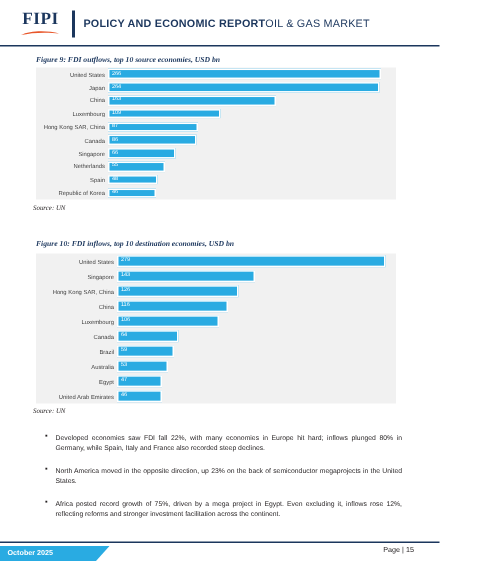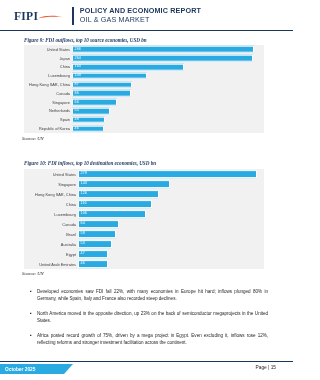--- a/index.html
+++ b/index.html
@@ -6,28 +6,28 @@
   body{
     width:293px;height:380px;background:#ffffff;
     font-family:"Liberation Sans",sans-serif;
     color:#231f20;overflow:hidden;position:relative;
   }
   .page{width:293px;height:380px;position:relative;box-sizing:border-box;}
 
   
   .header{position:absolute;left:0;top:0;width:293px;height:33px;}
   .hdr-inner{position:absolute;left:14px;top:7px;display:flex;align-items:center;}
-  .logo{display:flex;flex-direction:row;align-items:center;margin-right:6px;}
+  .logo{display:flex;flex-direction:column;align-items:center;margin-right:6px;}
   .logo-word{
     font-family:"Liberation Serif",serif;font-size:11.5px;font-weight:700;
     letter-spacing:.3px;color:#1b365d;line-height:11px;
   }
   .logo-swoosh{margin-top:1px;}
   .hdr-rule{width:1.6px;height:18px;background:#1b365d;margin:0 6px 0 2px;}
-  .hdr-titles{display:flex;flex-direction:column;justify-content:center;}
+  .hdr-titles{display:flex;flex-direction:row;justify-content:center;}
   .hdr-l1{font-size:7.2px;font-weight:700;color:#1b365d;letter-spacing:.15px;line-height:8.6px;}
   .hdr-l2{font-size:7.2px;font-weight:400;color:#1b365d;letter-spacing:.15px;line-height:8.6px;}
   .hdr-line{position:absolute;left:0;top:30px;width:293px;height:1.2px;background:#1b365d;}
 
   
   .fig-title{
     font-family:"Liberation Serif",serif;
     font-size:5.1px;font-weight:700;font-style:italic;color:#1b365d;
     position:absolute;left:24px;white-space:nowrap;
   }

